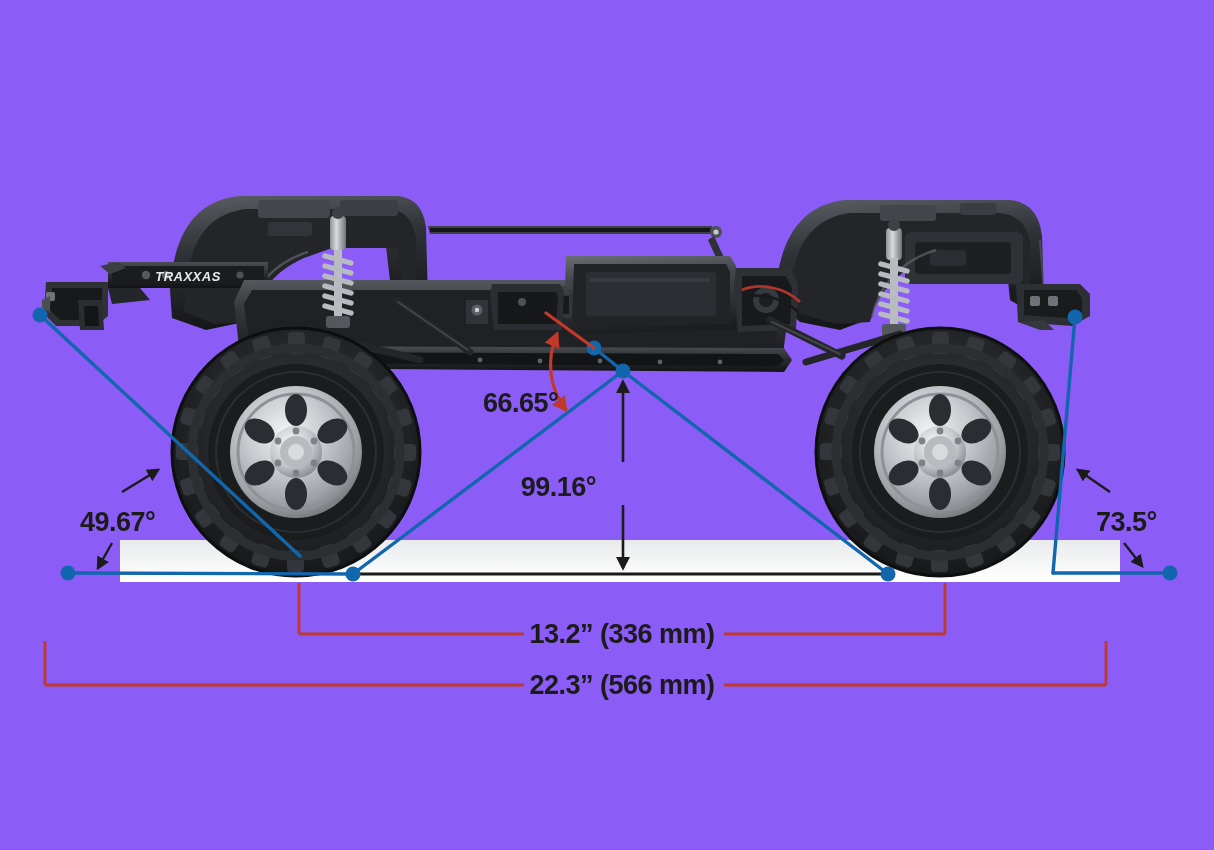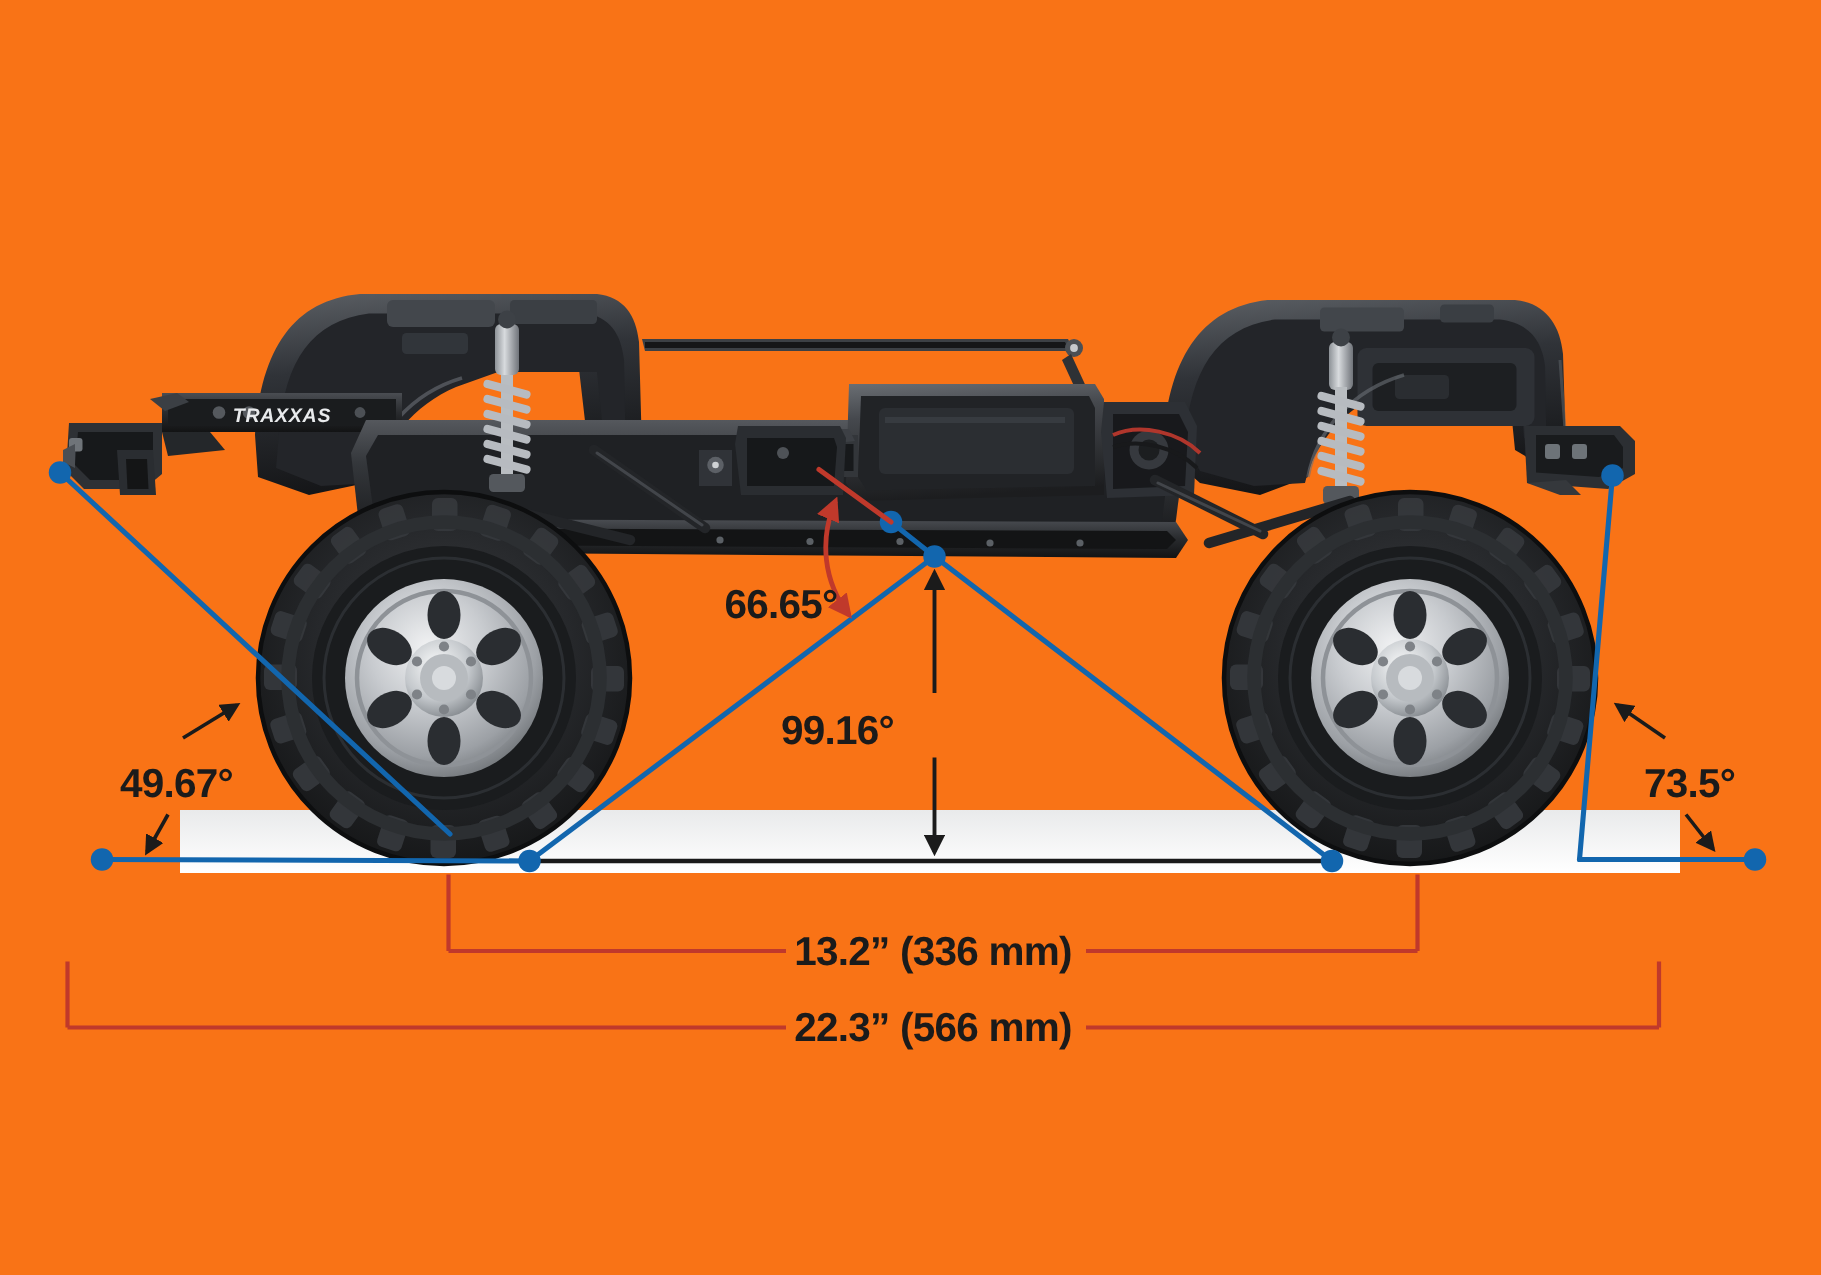--- a/index.html
+++ b/index.html
@@ -8,21 +8,21 @@
     padding: 0;
     background: #ffffff;
   }
   body {
     font-family: "Liberation Sans", sans-serif;
   }
   #stage {
     position: relative;
     width: 1214px;
     height: 850px;
-    background: #f97316;
+    background: #8b5cf6;
     overflow: hidden;
   }
   #diagram-svg {
     position: absolute;
     left: 0;
     top: 0;
     width: 1214px;
     height: 850px;
     display: block;
   }

